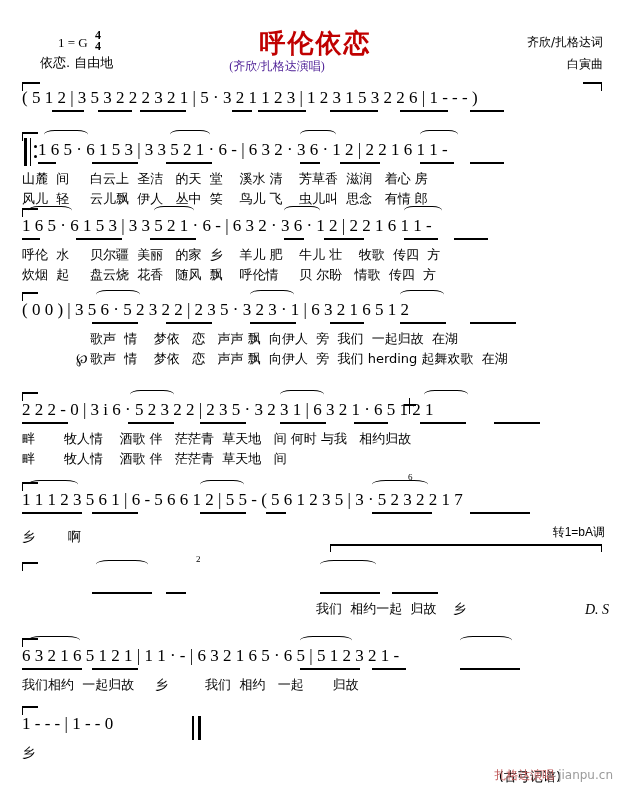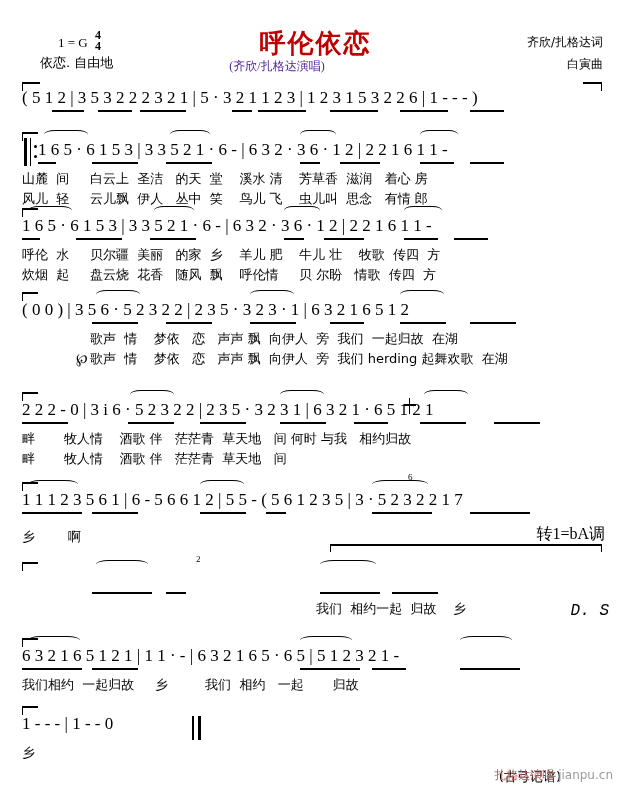--- a/index.html
+++ b/index.html
@@ -50,22 +50,22 @@
   .tick { position:absolute; width:1.4px; background:#000; height:9px; }
   .dbl { position:absolute; width:1.6px; background:#000; }
   .repeat-dot { position:absolute; width:3px; height:3px; border-radius:50%; background:#000; }
 
   .watermark {
     position:absolute; right:18px; bottom:8px; font-size:12px; color:#9b9b9b;
     font-family:"DejaVu Sans", sans-serif;
   }
   .wm-red { color:#c05b5b; }
   .credit-end { position:absolute; right:70px; font-size:13px; font-family:"DejaVu Sans", sans-serif;}
-  .ds { position:absolute; font-size:16px; font-family:Liberation Mono, monospace; font-style:italic;}
-  .keychange { position:absolute; font-size:16px; font-family:Liberation Serif, serif;}
+  .ds { position:absolute; font-size:14px; font-family:Liberation Serif, serif; font-style:italic;}
+  .keychange { position:absolute; font-size:12px; font-family:Liberation Sans, sans-serif;}
   .seg { position:absolute; font-size:14px; font-family:"Liberation Serif", serif;}
   .num-small { position:absolute; font-size:9px; font-family:"Liberation Serif", serif;}
 </style>
 </head>
 <body>
 
 <div class="sheet">
 
   <div class="hdr">
     <div class="keysig">

